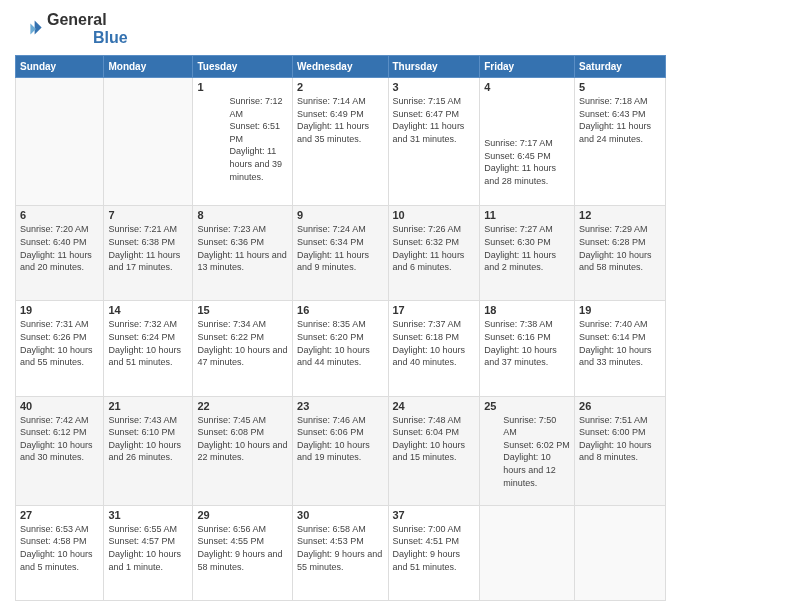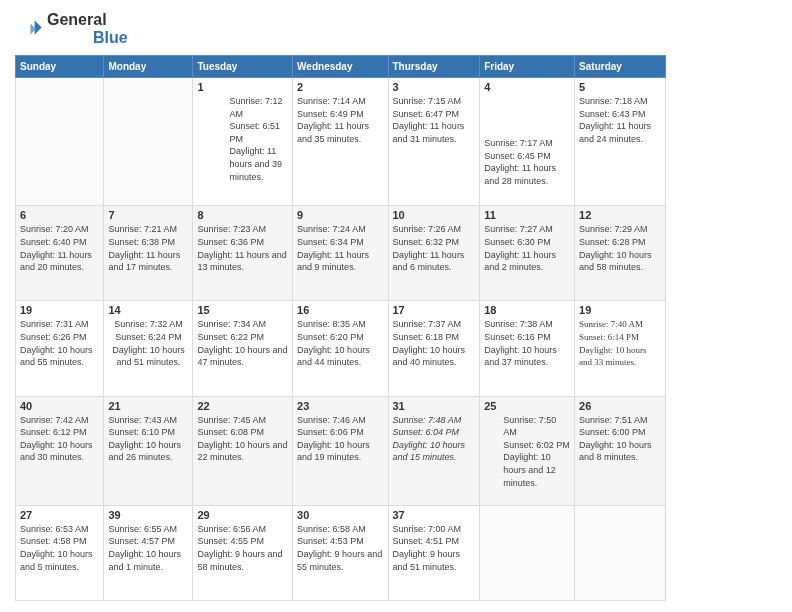--- a/index.html
+++ b/index.html
@@ -201,21 +201,21 @@
         </tr>
         <tr>
           <td>
             <div class="day-number">19</div>
             <div class="day-info" style="white-space: pre-line;">Sunrise: 7:31 AM
 Sunset: 6:26 PM
 Daylight: 10 hours and 55 minutes.</div>
           </td>
           <td>
             <div class="day-number">14</div>
-            <div class="day-info" style="white-space: pre-line; text-align: center;">Sunrise: 7:32 AM
+            <div class="day-info" style="white-space: pre-line;">Sunrise: 7:32 AM
 Sunset: 6:24 PM
 Daylight: 10 hours and 51 minutes.</div>
           </td>
           <td>
             <div class="day-number">15</div>
             <div class="day-info" style="white-space: pre-line;">Sunrise: 7:34 AM
 Sunset: 6:22 PM
 Daylight: 10 hours and 47 minutes.</div>
           </td>
           <td>
@@ -231,21 +231,21 @@
 Daylight: 10 hours and 40 minutes.</div>
           </td>
           <td>
             <div class="day-number">18</div>
             <div class="day-info" style="white-space: pre-line;">Sunrise: 7:38 AM
 Sunset: 6:16 PM
 Daylight: 10 hours and 37 minutes.</div>
           </td>
           <td>
             <div class="day-number">19</div>
-            <div class="day-info" style="white-space: pre-line; font-family: Liberation Serif, serif;">Sunrise: 7:40 AM
+            <div class="day-info" style="white-space: pre-line;">Sunrise: 7:40 AM
 Sunset: 6:14 PM
 Daylight: 10 hours and 33 minutes.</div>
           </td>
         </tr>
         <tr>
           <td>
             <div class="day-number">40</div>
             <div class="day-info" style="white-space: pre-line;">Sunrise: 7:42 AM
 Sunset: 6:12 PM
 Daylight: 10 hours and 30 minutes.</div>
@@ -262,22 +262,22 @@
 Sunset: 6:08 PM
 Daylight: 10 hours and 22 minutes.</div>
           </td>
           <td>
             <div class="day-number">23</div>
             <div class="day-info" style="white-space: pre-line;">Sunrise: 7:46 AM
 Sunset: 6:06 PM
 Daylight: 10 hours and 19 minutes.</div>
           </td>
           <td>
-            <div class="day-number">31</div>
-            <div class="day-info" style="white-space: pre-line; font-style: italic;">Sunrise: 7:48 AM
+            <div class="day-number">24</div>
+            <div class="day-info" style="white-space: pre-line;">Sunrise: 7:48 AM
 Sunset: 6:04 PM
 Daylight: 10 hours and 15 minutes.</div>
           </td>
           <td>
             <div class="day-number">25</div>
             <div class="day-info" style="white-space: pre-line; margin-left: 19px;">Sunrise: 7:50 AM
 Sunset: 6:02 PM
 Daylight: 10 hours and 12 minutes.</div>
           </td>
           <td>
@@ -288,21 +288,21 @@
           </td>
         </tr>
         <tr>
           <td>
             <div class="day-number">27</div>
             <div class="day-info" style="white-space: pre-line;">Sunrise: 6:53 AM
 Sunset: 4:58 PM
 Daylight: 10 hours and 5 minutes.</div>
           </td>
           <td>
-            <div class="day-number">39</div>
+            <div class="day-number">31</div>
             <div class="day-info" style="white-space: pre-line;">Sunrise: 6:55 AM
 Sunset: 4:57 PM
 Daylight: 10 hours and 1 minute.</div>
           </td>
           <td>
             <div class="day-number">29</div>
             <div class="day-info" style="white-space: pre-line;">Sunrise: 6:56 AM
 Sunset: 4:55 PM
 Daylight: 9 hours and 58 minutes.</div>
           </td>

